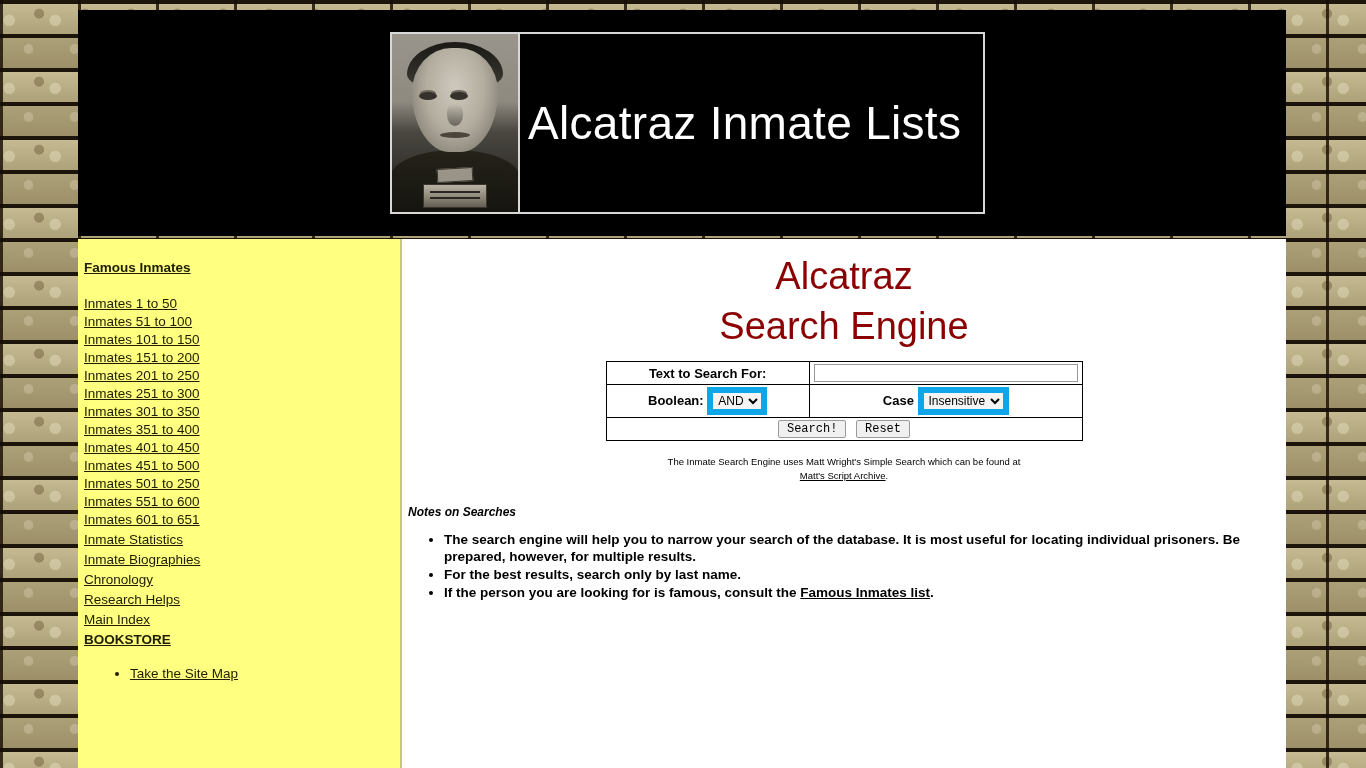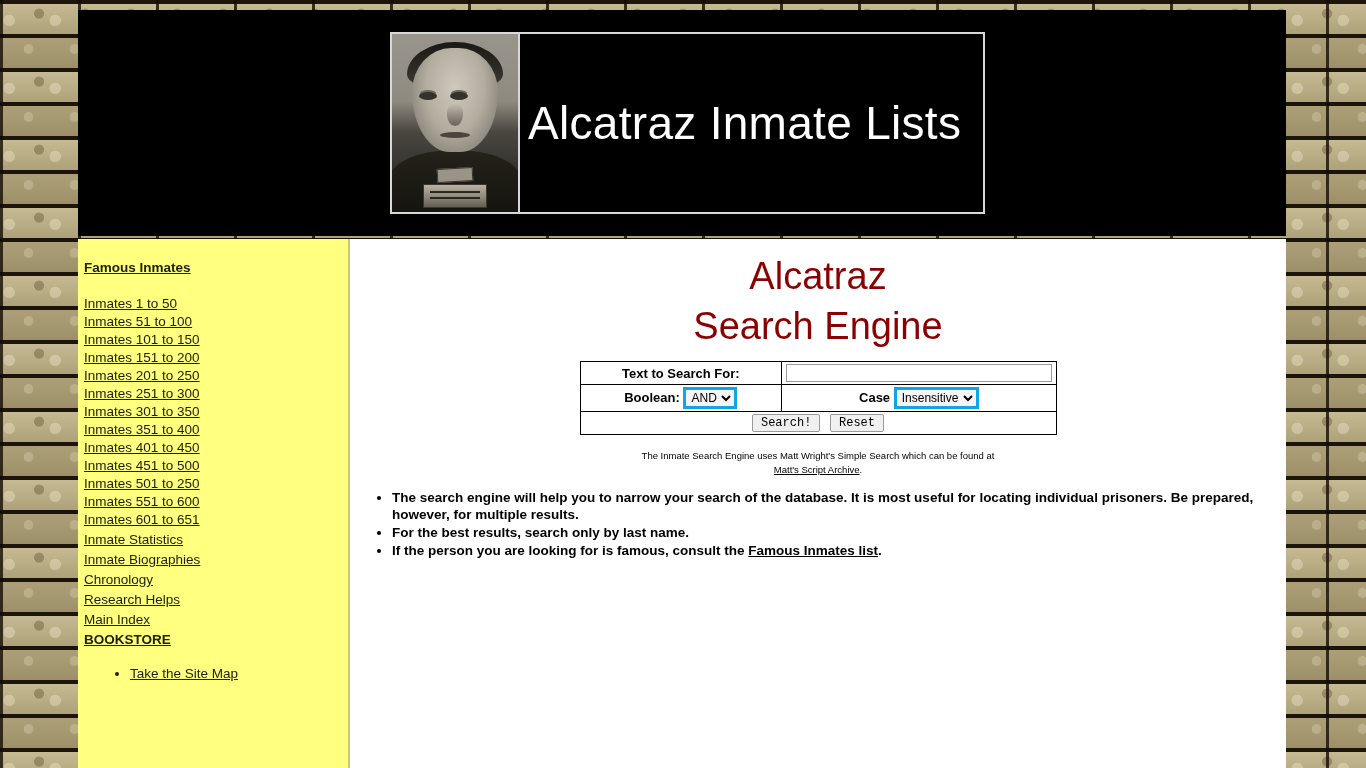--- a/index.html
+++ b/index.html
@@ -157,21 +157,21 @@
   .page {
     position: absolute;
     left: 78px;
     top: 239px;
     width: 1208px;
     height: 529px;
     display: flex;
     box-sizing: border-box;
   }
   .sidebar {
-    width: 272px;
+    width: 324px;
     background: #ffff80;
     border-right: 2px solid #c8c878;
     box-sizing: border-box;
     padding: 20px 0 0 6px;
     overflow: hidden;
   }
   .sidebar a, .sidebar .navlink {
     display: block;
     color: #1e1e00;
     text-decoration: underline;
@@ -243,21 +243,21 @@
     box-sizing: border-box;
     font-family: "Liberation Sans", sans-serif;
     font-size: 12px;
     border: 1px solid #999;
     padding: 2px 3px;
     height: 18px;
   }
   select.sel {
     font-family: "Liberation Sans", sans-serif;
     font-size: 12px;
-    border: 3px solid #0ea5e9;
+    border: 6px solid #0ea5e9;
     background: #f4f4f4;
     padding: 0 1px;
   }
   .btnrow { text-align: center; }
   button.btn {
     font-family: Liberation Mono, monospace;
     font-size: 12px;
     background: #f0f0f0;
     border: 1px solid #9a9a9a;
     border-radius: 2px;
@@ -387,20 +387,21 @@
         </tr>
       </tbody>
         </table>
     </div>
 
     <div class="credit">
       <span>The Inmate Search Engine uses Matt Wright's Simple Search which can be found at</span><br>
       <a href="#">Matt's Script Archive</a><span>.</span>
     </div>
 
+    <div class="notes-head">Notes on Searches</div>
 
     <ul class="notes">
       <li>The search engine will help you to narrow your search of the database. It is most useful for locating individual prisoners. Be prepared, however, for multiple results.</li>
       <li>For the best results, search only by last name.</li>
       <li>
         <span>If the person you are looking for is famous, consult the </span><a href="#">Famous Inmates list</a><span>.</span>
       </li>
     </ul>
 
   </div>

